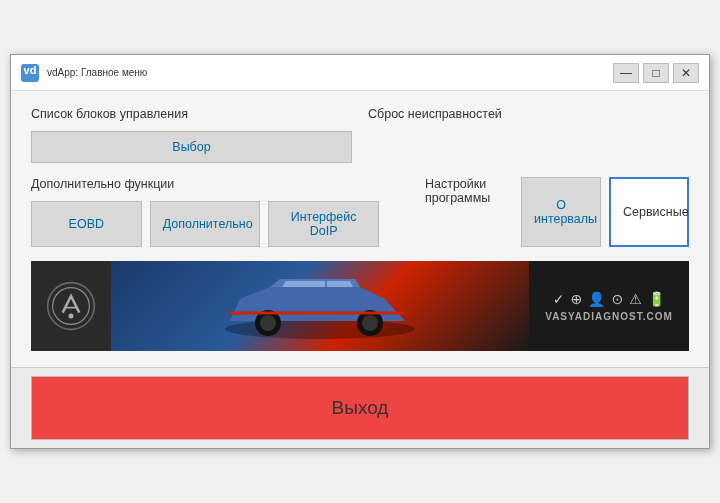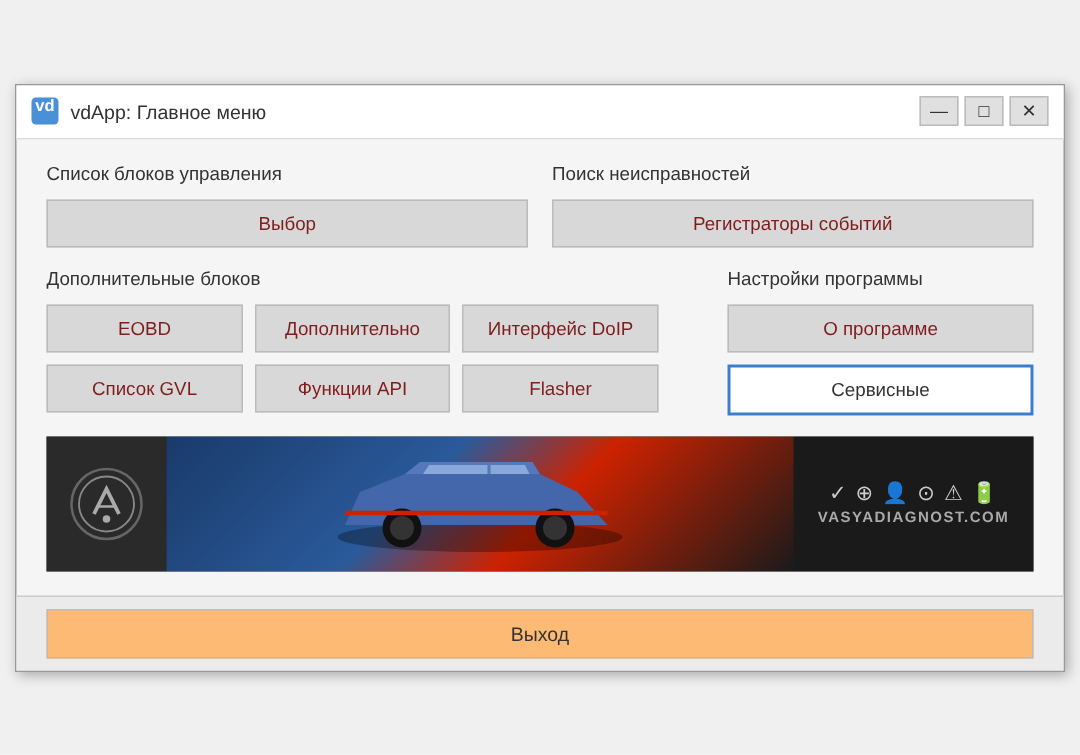--- a/index.html
+++ b/index.html
@@ -40,21 +40,21 @@
       height: 18px;
       background: #4a90d9;
       border-radius: 3px;
       display: flex;
       justify-content: center;
       color: white;
       font-size: 11px;
       font-weight: bold;
     }
     .title-text {
-      font-size: 13px;
+      font-size: 10px;
       color: #333;
     }
     .title-controls {
       display: flex;
       gap: 4px;
     }
     .title-btn {
       width: 26px;
       height: 20px;
       background: #e0e0e0;
@@ -92,21 +92,21 @@
     }
     .btn-row {
       display: flex;
       gap: 8px;
     }
     .app-btn {
       background: #d8d8d8;
       border: 1px solid #bbb;
       padding: 8px 12px;
       font-size: 12.5px;
-      color: #7f1d1d;
+      color: #0369a1;
       cursor: pointer;
       text-align: center;
       min-width: 80px;
       flex: 1;
     }
     .app-btn.active {
       background: white;
       border: 2px solid #3b7ecf;
       color: #333;
     }
@@ -116,21 +116,21 @@
     }
     .left-section {
       flex: 2;
       display: flex;
       flex-direction: column;
       gap: 8px;
     }
     .right-section {
       flex: 1;
       display: flex;
-      flex-direction: column;
+      flex-direction: row;
       gap: 8px;
       padding-left: 30px;
     }
     .banner {
       width: 100%;
       height: 90px;
       background: #1a1a1a;
       display: flex;
       align-items: center;
       overflow: hidden;
@@ -185,24 +185,24 @@
       letter-spacing: 1px;
       font-weight: bold;
     }
     .footer {
       padding: 8px 20px;
       border-top: 1px solid #ccc;
       background: #ebebeb;
     }
     .exit-btn {
       width: 100%;
-      padding: 8px;
-      background: #fdba74;
+      padding: 20px;
+      background: #ef4444;
       border: 1px solid #bbb;
-      font-size: 13px;
+      font-size: 19px;
       color: #333;
       cursor: pointer;
       text-align: center;
     }
   </style>
 </head>
 <body>
 
 <div class="window">
 
@@ -223,45 +223,39 @@
   <div class="content">
 
     <div class="sections-row">
 
       <div class="section">
         <span class="section-title">Список блоков управления</span>
         <button class="app-btn">Выбор</button>
       </div>
 
       <div class="section">
-        <span class="section-title">Поиск неисправностей</span>
-        <button class="app-btn">Регистраторы событий</button>
+        <span class="section-title">Сброс неисправностей</span>
       </div>
 
     </div>
 
     <div class="bottom-sections">
 
       <div class="left-section">
-        <span class="section-title">Дополнительные блоков</span>
+        <span class="section-title">Дополнительно функции</span>
         <div class="btn-row">
           <button class="app-btn">EOBD</button>
           <button class="app-btn">Дополнительно</button>
           <button class="app-btn">Интерфейс DoIP</button>
         </div>
-        <div class="btn-row">
-          <button class="app-btn">Список GVL</button>
-          <button class="app-btn">Функции API</button>
-          <button class="app-btn">Flasher</button>
-        </div>
       </div>
 
       <div class="right-section">
         <span class="section-title">Настройки программы</span>
-        <button class="app-btn">О программе</button>
+        <button class="app-btn">О интервалы</button>
         <button class="app-btn active">Сервисные</button>
       </div>
     </div>
 
     <div class="banner">
       <div class="banner-logo">
         <svg viewBox="0 0 60 60">
           <circle cx="30" cy="30" r="28" fill="none" stroke="#666" stroke-width="2"></circle>
           <circle cx="30" cy="30" r="22" fill="none" stroke="#888" stroke-width="1.5"></circle>
           <path d="M20 38 L30 18 L40 38" fill="none" stroke="#aaa" stroke-width="3"></path>

